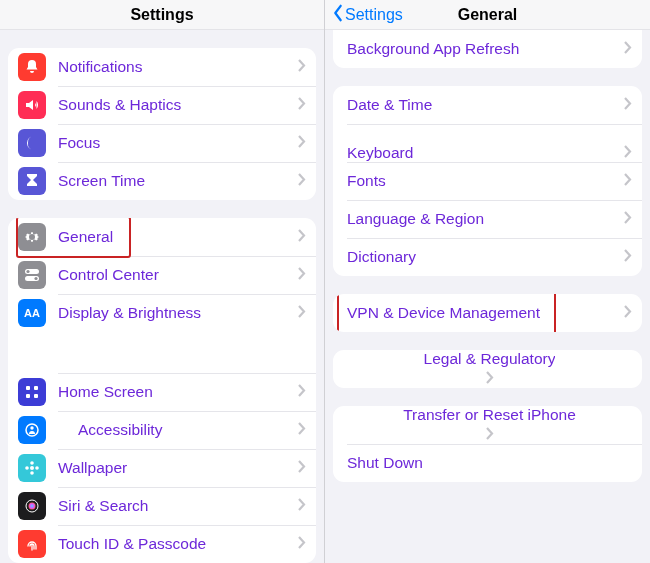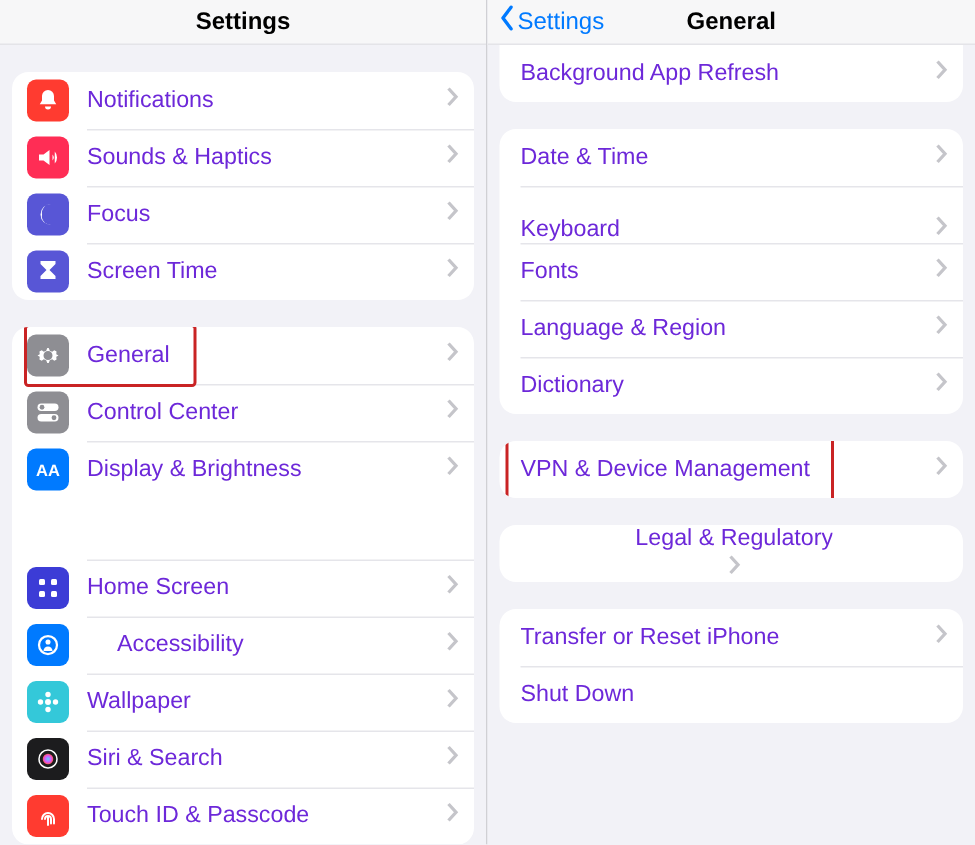--- a/index.html
+++ b/index.html
@@ -332,21 +332,21 @@
     </div>
   <div class="group" id="rg3">
       <div class="row noicon" style="position: relative; flex-direction: column;">
         <div class="label">Legal &amp; Regulatory</div>
         <span class="chev"><svg viewBox="0 0 8 13">
             <use href="#i-chev"></use>
           </svg></span>
       </div>
     </div>
   <div class="group" id="rg4">
-      <div class="row noicon" style="position: relative;">
+      <div class="row noicon" style="position: relative; flex-direction: column;">
         <div class="label">Transfer or Reset iPhone</div>
         <span class="chev"><svg viewBox="0 0 8 13">
             <use href="#i-chev"></use>
           </svg></span>
       </div>
       <div class="row noicon" style="position: relative;">
         <div class="label link">Shut Down</div>
       </div>
     </div>
 </div>

